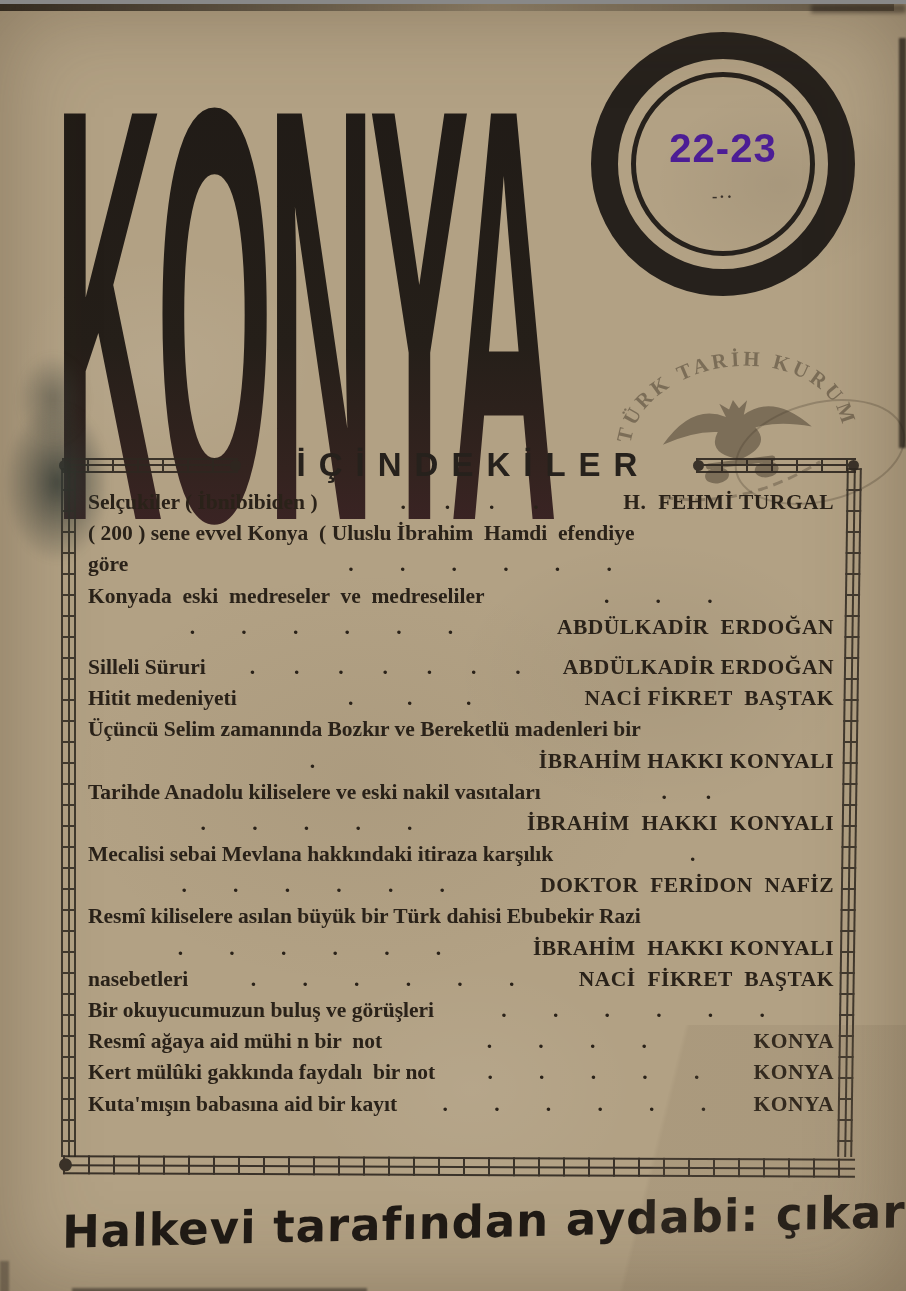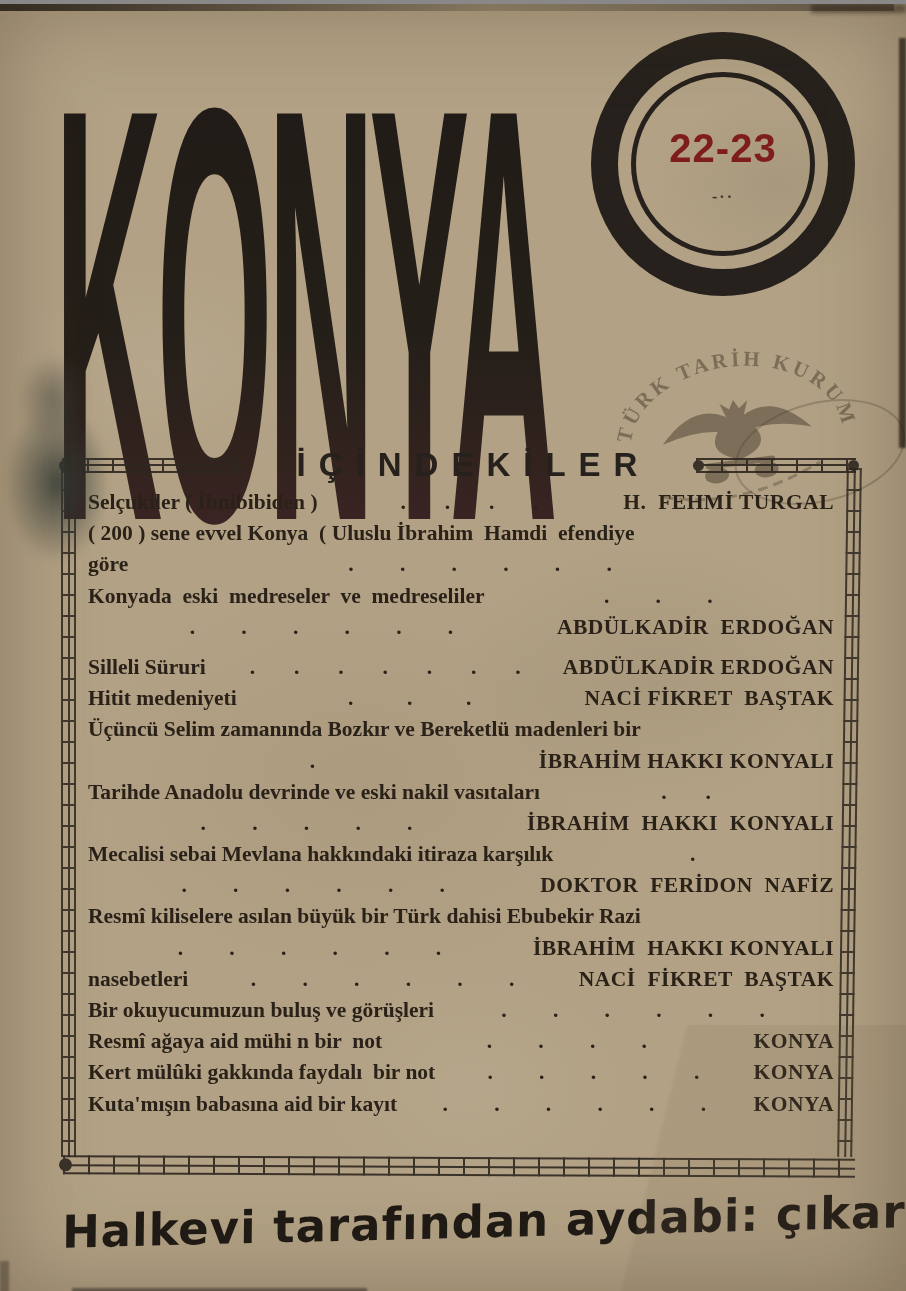--- a/index.html
+++ b/index.html
@@ -45,21 +45,21 @@
   .issue-circle{
     position:absolute;left:591px;top:28px;width:210px;height:210px;
     border:27px solid #26211c;border-radius:50%;
   }
   .issue-inner{
     position:absolute;inset:13px;border:5px solid #26211c;border-radius:50%;
     display:flex;flex-direction:column;align-items:center;justify-content:center;
   }
   .issue-num{
     font-family:"Liberation Sans", sans-serif;font-weight:bold;
-    font-size:40px;color:#7f1d1d;letter-spacing:1px;margin-top:-6px;
+    font-size:40px;color:#4c1d95;letter-spacing:1px;margin-top:-6px;
   }
   .issue-mark{
     margin-top:26px;font-size:16px;font-weight:bold;color:#3a322a;letter-spacing:2px;line-height:0;
   }
 
   
   .stamp{
     position:absolute;left:603px;top:332px;width:262px;height:178px;
     transform:rotate(-7deg);opacity:.5;
   }
@@ -242,21 +242,21 @@
       <div class="toc-line">
           <span class="t-left">Üçüncü Selim zamanında Bozkır ve Bereketlü madenleri bir</span>
           <span class="t-dots"></span>
           <span class="t-right"></span>
         </div>
       <div class="toc-line">
           <span class="t-dots">.</span>
           <span class="t-right">İBRAHİM HAKKI KONYALI</span>
         </div>
       <div class="toc-line">
-          <span class="t-left">Tarihde Anadolu devrinde ve eski nakil vasıtaları</span>
+          <span class="t-left">Tarihde Anadolu kiliselere ve eski nakil vasıtaları</span>
           <span class="t-dots">.     .</span>
           <span class="t-right"></span>
         </div>
       <div class="toc-line">
           <span class="t-left"></span>
           <span class="t-dots">.      .      .      .      .</span>
           <span class="t-right">İBRAHİM  HAKKI  KONYALI</span>
         </div>
       <div class="toc-line">
           <span class="t-left">Mecalisi sebai Mevlana hakkındaki itiraza karşılık</span>

